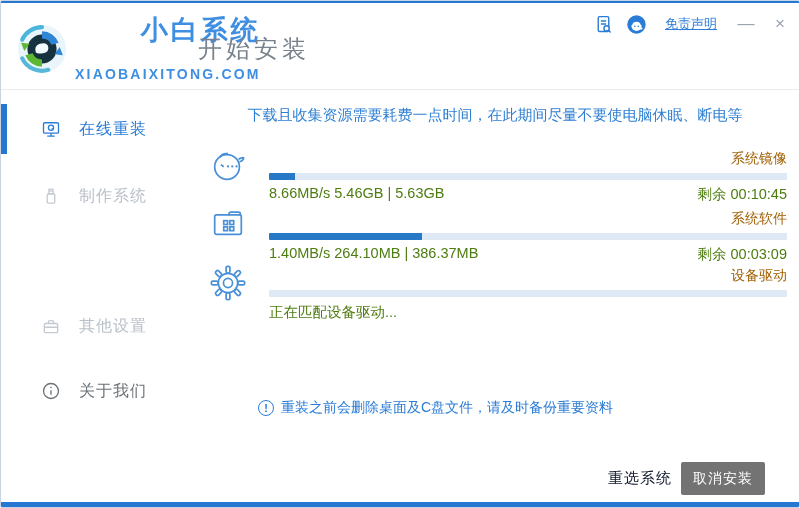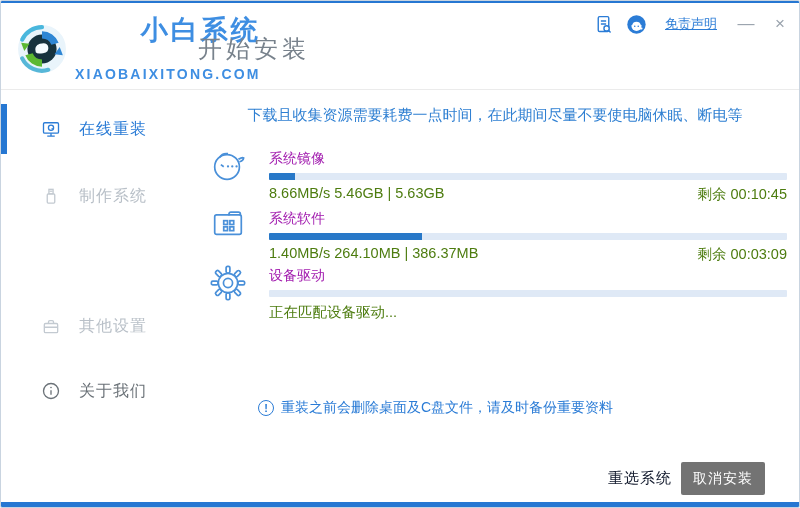--- a/index.html
+++ b/index.html
@@ -34,21 +34,21 @@
   .side-item.dark .lbl{ color:#6b7278; }
   .side-item.active::before{
     content:""; position:absolute; left:0; top:-3px; width:6px; height:50px; background:#2677d2;
   }
 
   
   .warning{ position:absolute; left:200px; right:10px; top:105px; text-align:center;
             font-size:15px; color:#2e7fd2; font-weight:500; }
   .section-icon{ position:absolute; left:208px; width:38px; height:38px; }
   .sec-text{ position:absolute; left:268px; right:12px; }
-  .sec-title{ font-size:14px; color:#a21caf; }
+  .sec-title{ font-size:14px; color:#a16207;text-align:right; }
   .bar{ position:relative; height:7px; background:#dfe9f6; border-radius:1px; margin-top:5px; overflow:hidden;}
   .bar-fill{ position:absolute; left:0; top:0; bottom:0; background:#2878c8; }
   .sec-stats{ display:flex; justify-content:space-between; margin-top:5px; font-size:14.5px; color:#4d7c0f;}
   .sec-status{ margin-top:6px; font-size:14.5px; color:#4d7c0f; }
 
   .notice{ position:absolute; left:257px; top:398px; display:flex; align-items:center; gap:7px;
            font-size:14px; color:#2b7cd6; }
   .notice-icon{ width:16px; height:16px; border:1.5px solid #2b7cd6; border-radius:50%;
                 display:inline-flex; align-items:center; justify-content:center;
                 font-size:11px; font-weight:bold; color:#2b7cd6; flex:none;}

